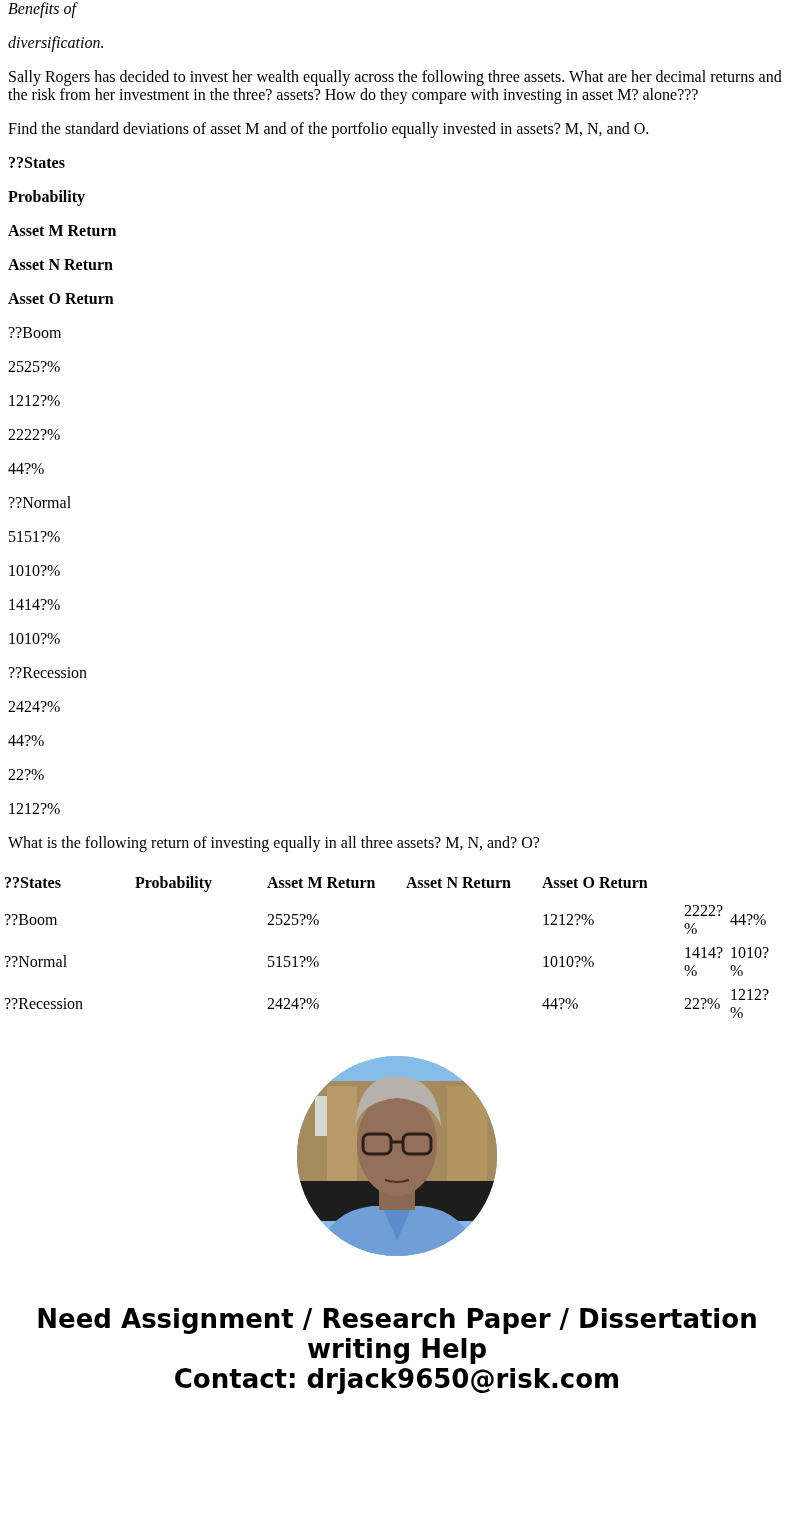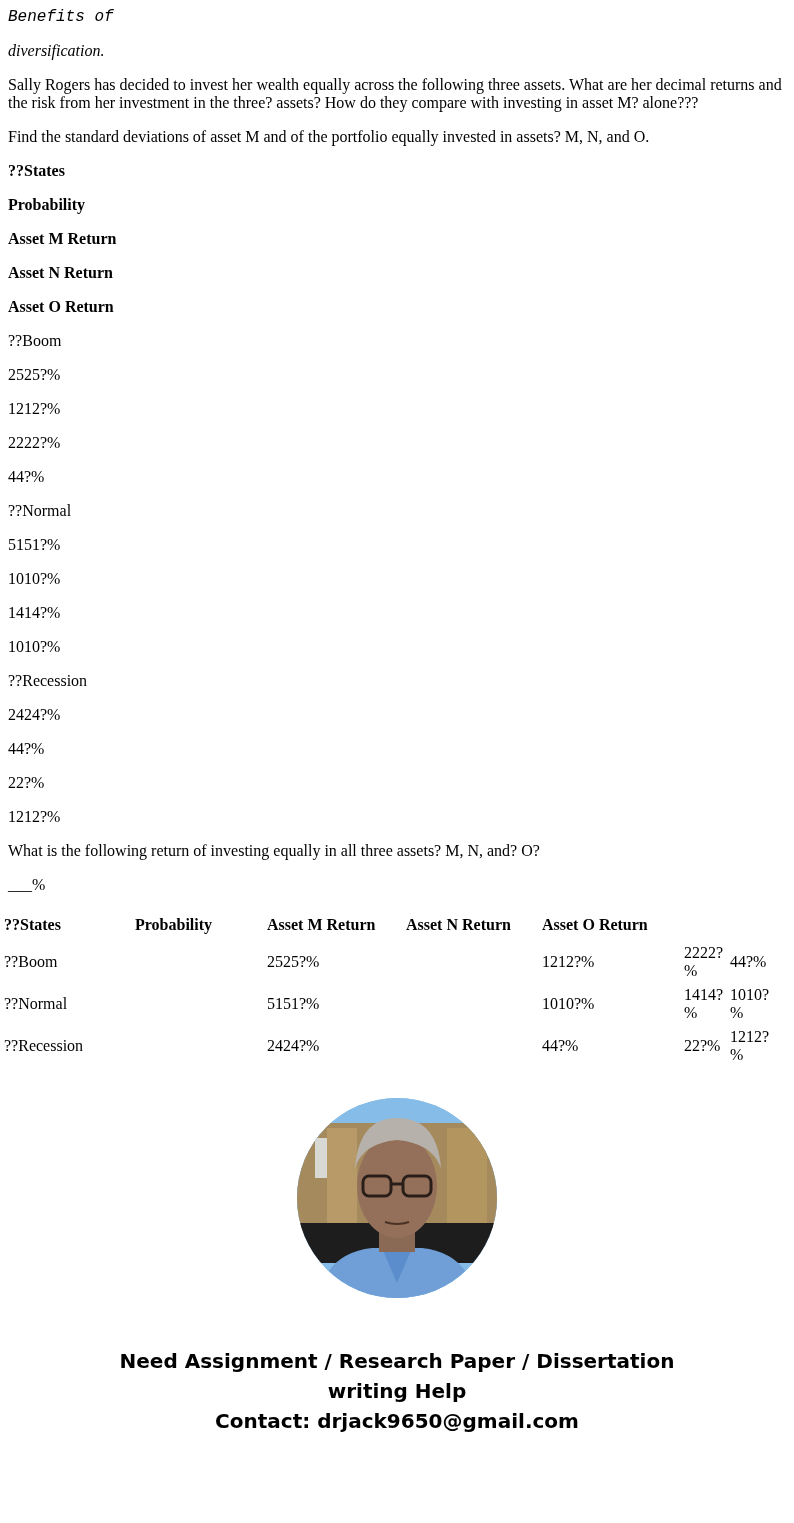--- a/index.html
+++ b/index.html
@@ -5,21 +5,21 @@
   html, body { margin: 0; padding: 0; background: #ffffff; }
   body {
     width: 794px;
     font-family: "Liberation Serif", serif;
     font-size: 16px;
     color: #000;
     line-height: 18px;
   }
   .content { padding: 0 8px; }
   p { margin: 0 0 16px 0; }
-  p.first { padding-top: 8px; font-family: Liberation Mono, monospace; }
+  p.first { padding-top: 0; }
   em { font-style: italic; }
   b { font-weight: bold; }
   table.data {
     border-collapse: separate;
     border-spacing: 2px;
     margin-left: 1px;
     margin-top: -2px;
   }
   table.data th, table.data td {
     padding: 1px;
@@ -46,21 +46,21 @@
     width: 200px; height: 200px; border-radius: 50%;
     overflow: hidden;
     position: relative;
     background: #7fb6e6;
   }
   .promo {
     margin-top: 48px;
     text-align: center;
     font-family: "DejaVu Sans", sans-serif;
     font-weight: bold;
-    font-size: 20px;
+    font-size: 26px;
     line-height: 30px;
     padding: 0 20px;
   }
 </style>
 </head>
 <body>
 
 <div class="content">
   <p class="first"><em>Benefits of</em></p>
   <p><em>diversification.</em></p>
@@ -83,21 +83,20 @@
   <p>1010?%</p>
   <p>1414?%</p>
   <p>1010?%</p>
   <p>??Recession</p>
   <p>2424?%</p>
   <p>44?%</p>
   <p>22?%</p>
   <p>1212?%</p>
 
   <p>What is the following return of investing equally in all three assets? M, N, and? O?</p>
-  <p>___%</p>
 </div>
 
 <table class="data">
   <thead>
     <tr>
       <th class="c0">??States</th>
       <th class="c1">Probability</th>
       <th class="c2">Asset M Return</th>
       <th class="c3">Asset N Return</th>
       <th class="c4">Asset O Return</th>
@@ -154,14 +153,14 @@
       <rect x="106" y="78" width="28" height="20" rx="6" fill="none" stroke="#2a1e18" stroke-width="3"></rect>
       <line x1="94" y1="86" x2="106" y2="86" stroke="#2a1e18" stroke-width="3"></line>
       <path d="M88 124 Q100 128 112 124" stroke="#4a3025" stroke-width="2" fill="none"></path>
     </svg>
   </div>
 </div>
 
 <div class="promo">
   <div>Need Assignment / Research Paper / Dissertation</div>
   <div>writing Help</div>
-  <div>Contact: drjack9650@gmail.com</div>
+  <div>Contact: drjack9650@risk.com</div>
 </div>
 
 </body></html>

